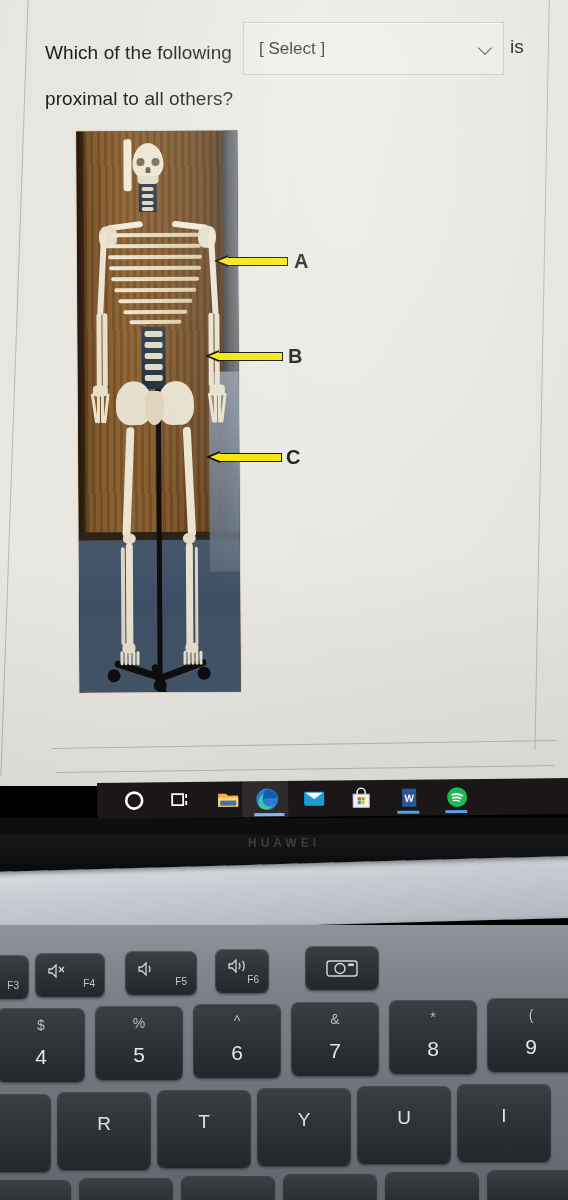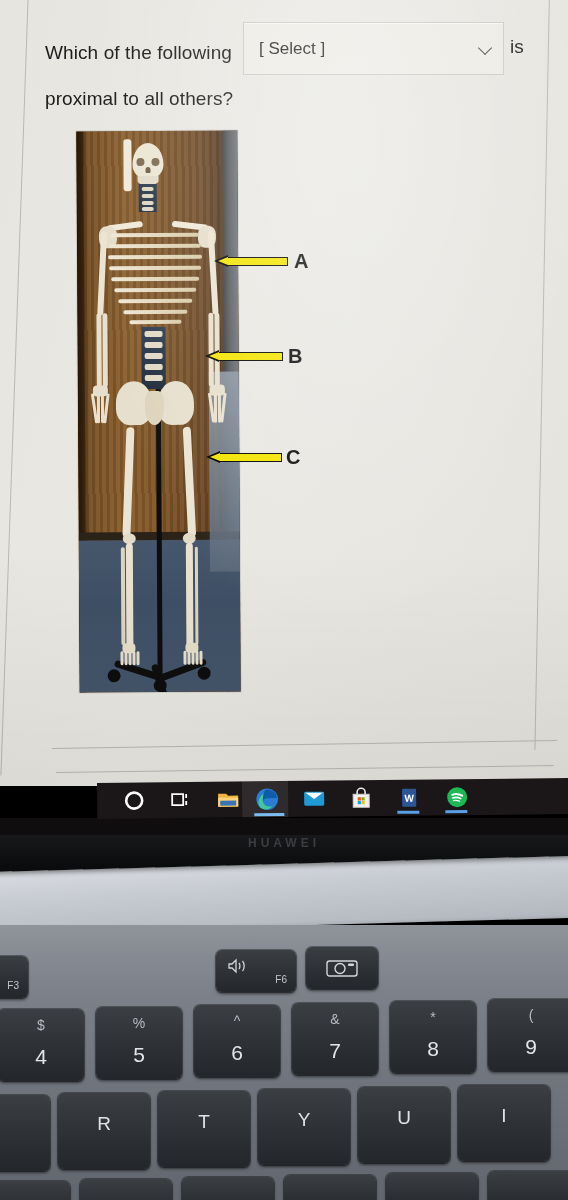--- a/index.html
+++ b/index.html
@@ -434,23 +434,38 @@
 <div id="bezel"></div>
 <div id="huawei">HUAWEI</div>
 <div id="hinge"></div>
 
 <div id="deck">
 
   <div class="key fk" style="left:-28px;top:31px;width:56px">
     <span class="fkname">F3</span>
   </div>
 
-
-
-  <div class="key fk" style="left:216px;top:25px;width:80px">
+  <div class="key fk" style="left:36px;top:29px;width:68px">
+    <svg class="kicon" style="left:10px;top:8px" width="22" height="18" viewBox="0 0 22 18">
+      <path d="M3 7h3l4-4v12l-4-4H3z" fill="none" stroke="#d2d6da" stroke-width="1.3"></path>
+      <line x1="13" y1="5" x2="18" y2="10" stroke="#d2d6da" stroke-width="1.3"></line>
+      <line x1="18" y1="5" x2="13" y2="10" stroke="#d2d6da" stroke-width="1.3"></line>
+    </svg>
+    <span class="fkname">F4</span>
+  </div>
+
+  <div class="key fk" style="left:126px;top:27px;width:70px">
+    <svg class="kicon" style="left:10px;top:8px" width="24" height="18" viewBox="0 0 24 18">
+      <path d="M3 7h3l4-4v12l-4-4H3z" fill="none" stroke="#d2d6da" stroke-width="1.3"></path>
+      <path d="M13 6c1.2 1.5 1.2 4.5 0 6" fill="none" stroke="#d2d6da" stroke-width="1.3"></path>
+    </svg>
+    <span class="fkname">F5</span>
+  </div>
+
+  <div class="key fk" style="left:216px;top:25px;width:52px">
     <svg class="kicon" style="left:10px;top:7px" width="28" height="18" viewBox="0 0 28 18">
       <path d="M3 7h3l4-4v12l-4-4H3z" fill="none" stroke="#d2d6da" stroke-width="1.3"></path>
       <path d="M13 6c1.2 1.5 1.2 4.5 0 6" fill="none" stroke="#d2d6da" stroke-width="1.3"></path>
       <path d="M16.5 4c2.2 2.4 2.2 7.6 0 10" fill="none" stroke="#d2d6da" stroke-width="1.3"></path>
     </svg>
     <span class="fkname">F6</span>
   </div>
 
   <div class="key fk" style="left:306px;top:22px;width:72px">
     <svg class="kicon" style="left:20px;top:10px" width="34" height="22" viewBox="0 0 34 22">

